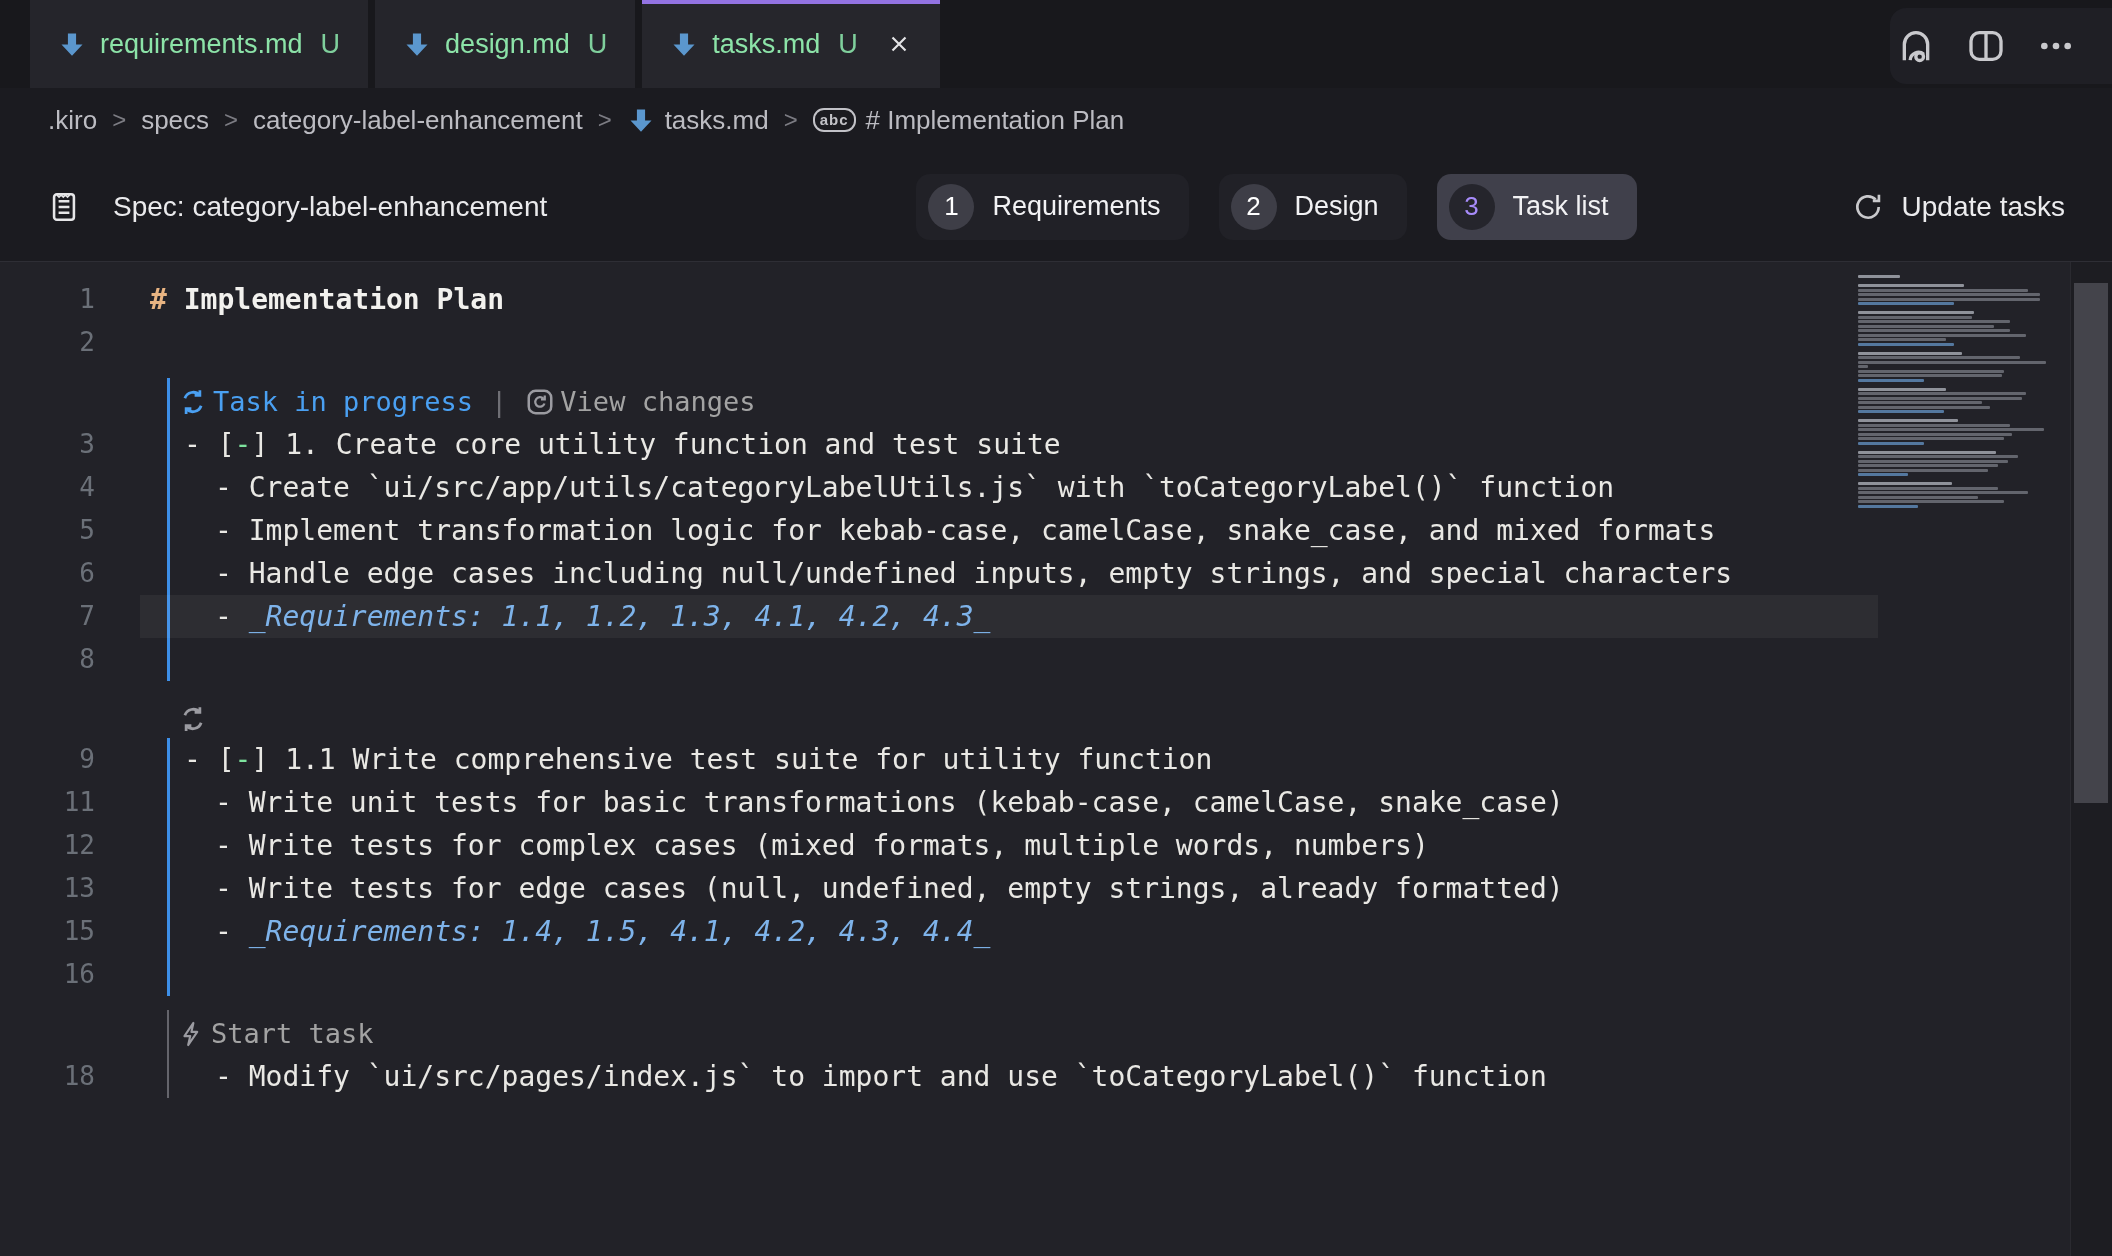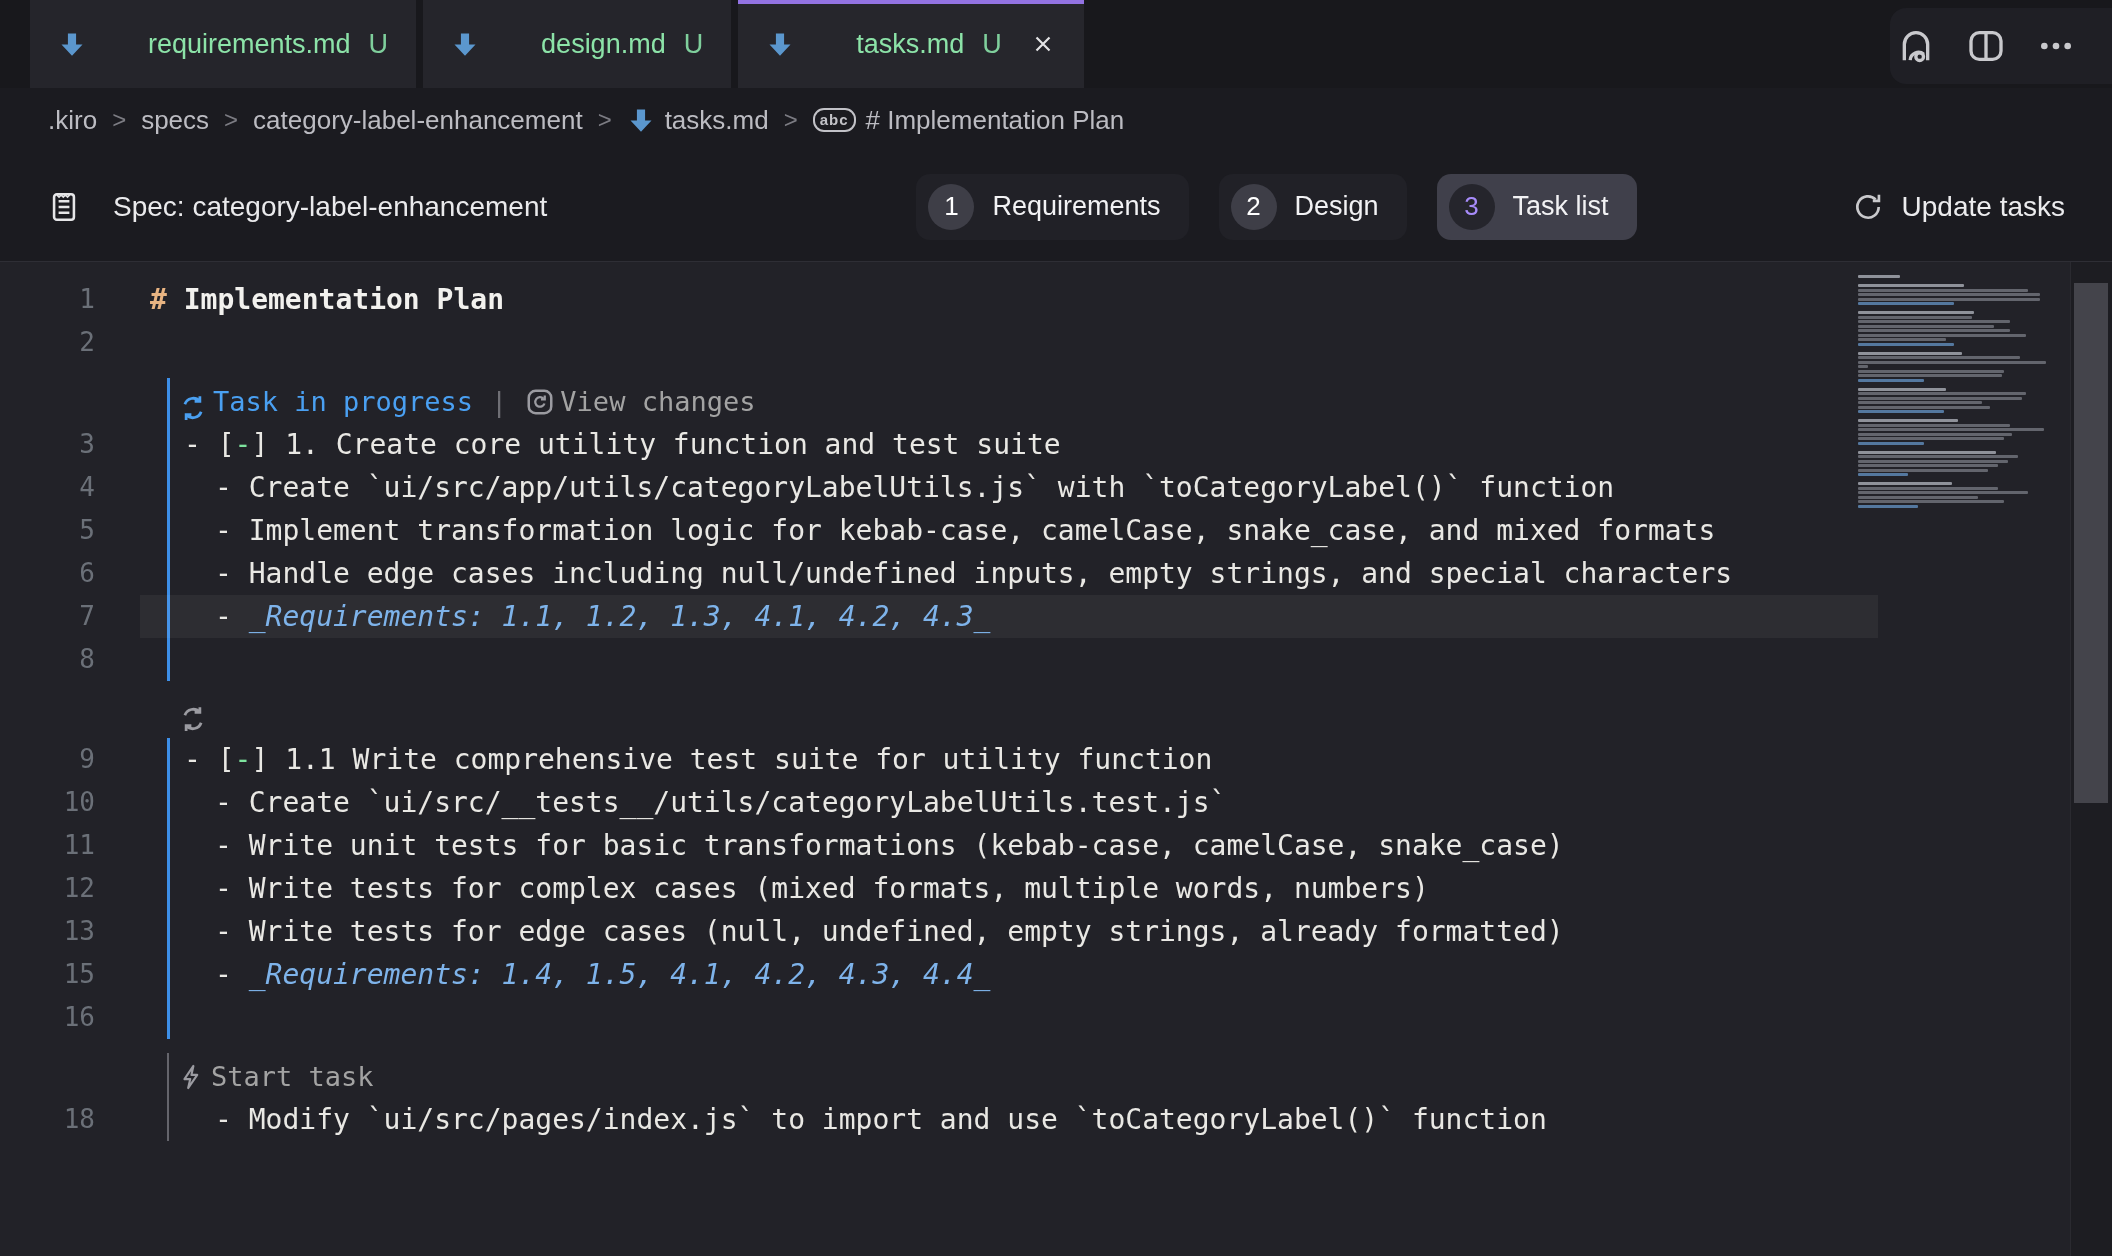--- a/index.html
+++ b/index.html
@@ -10,21 +10,21 @@
   }
 
   
   .tabbar { position:relative; height:88px; background:#18181c; display:flex; align-items:stretch; padding-left:30px; }
   .tab {
     display:flex; align-items:center; gap:14px; padding:0 28px;
     background:#25252b; margin-right:7px; font-size:27px; color:#8ce3a8; cursor:pointer; position:relative;
   }
   .tab.active { background:#26262c; }
   .tab.active::before { content:""; position:absolute; left:0; right:0; top:0; height:4px; background:#9373e3; }
-  .tab .fname { color:#8ce3a8;margin-left:48px; }
+  .tab .fname { color:#8ce3a8; }
   .tab .uletter { color:#7fcf9c; margin-left:4px; }
   .tab .close { margin-left:14px; display:flex; align-items:center; }
   .tabactions { position:absolute; right:0; top:8px; bottom:4px; left:1890px; background:#1f1f25; border-radius:16px 0 0 16px;
     display:flex; align-items:center; justify-content:flex-end; gap:30px; padding-right:36px; }
   .action-icon { display:flex; align-items:center; cursor:pointer; }
 
   
   .breadcrumb { height:64px; background:#1b1b20; display:flex; align-items:center; padding-left:48px; font-size:26px; color:#bcbcc2; }
   .crumb { display:flex; align-items:center; gap:10px; cursor:pointer; }
   .crumb-sep { color:#7c7c83; margin:0 15px; font-size:24px; }
@@ -53,21 +53,21 @@
   .hlbg { position:absolute; left:140px; right:234px; top:0; bottom:0; background:rgba(255,255,255,0.05); z-index:0; }
   .seg { position:relative; z-index:1; }
   .spacer { height:14px; }
   .sg-plain { color:#e9e8e4; }
   .sg-green { color:#7ee39e; }
   .sg-req   { color:#7eb3ea; font-style:italic; }
   .sg-hash  { color:#e8b482; font-weight:bold; }
   .sg-bold  { color:#f2f1ee; font-weight:bold; }
   .row.lens { font-size:27px; }
   .lens-item { display:inline-flex; align-items:center; gap:5px; vertical-align:middle; cursor:pointer; }
-  .lz-blue { color:#4aa0f2;align-items:flex-end; }
+  .lz-blue { color:#4aa0f2; }
   .lz-gray { color:#a3a3a3; }
   .lz-dim  { color:#6f6f75; margin:0 18px; cursor:default; }
   .lens svg { vertical-align:middle; }
 
   
   .minimap { position:absolute; left:1858px; top:13px; width:206px; z-index:3; cursor:pointer; }
   .mm-row { height:3px; margin-bottom:1.5px; border-radius:1px; }
   .mm-blank { height:4.5px; }
   .mm-t { background:#63656d; }
   .mm-h { background:#8f929a; }
@@ -225,21 +225,20 @@
       <div class="row pl-sub bar-blue"><span class="hlbg"></span><span class="gutter">7</span><span class="seg sg-plain">- </span><span class="seg sg-req">_Requirements: 1.1, 1.2, 1.3, 4.1, 4.2, 4.3_</span></div>
       <div class="row pl-sub bar-blue"><span class="gutter">8</span></div>
       <div class="spacer"></div>
       <div class="row lens pl-lens"><span class="lens-item lz-gray"><svg width="30" height="30" viewBox="0 0 24 24" fill="none" xmlns="http://www.w3.org/2000/svg">
             <path d="M5.5 9a7 7 0 0 1 11.8-2.5" stroke="#9b9ba1" stroke-width="2.2"></path>
             <path d="M17.5 2.5v4.2h-4.2" stroke="#9b9ba1" stroke-width="2.2"></path>
             <path d="M18.5 15a7 7 0 0 1-11.8 2.5" stroke="#9b9ba1" stroke-width="2.2"></path>
             <path d="M6.5 21.5v-4.2h4.2" stroke="#9b9ba1" stroke-width="2.2"></path>
           </svg></span></div>
       <div class="row pl-task bar-blue"><span class="gutter">9</span><span class="seg sg-plain">- [</span><span class="seg sg-green">-</span><span class="seg sg-plain">] 1.1 Write comprehensive test suite for utility function</span></div>
-      <div class="row pl-sub bar-blue"><span class="gutter">10</span><span class="seg sg-plain">- Create `ui/src/__tests__/utils/categoryLabelUtils.test.js`</span></div>
       <div class="row pl-sub bar-blue"><span class="gutter">11</span><span class="seg sg-plain">- Write unit tests for basic transformations (kebab-case, camelCase, snake_case)</span></div>
       <div class="row pl-sub bar-blue"><span class="gutter">12</span><span class="seg sg-plain">- Write tests for complex cases (mixed formats, multiple words, numbers)</span></div>
       <div class="row pl-sub bar-blue"><span class="gutter">13</span><span class="seg sg-plain">- Write tests for edge cases (null, undefined, empty strings, already formatted)</span></div>
       <div class="row pl-sub bar-blue"><span class="gutter">15</span><span class="seg sg-plain">- </span><span class="seg sg-req">_Requirements: 1.4, 1.5, 4.1, 4.2, 4.3, 4.4_</span></div>
       <div class="row pl-sub bar-blue"><span class="gutter">16</span></div>
       <div class="spacer"></div>
       <div class="row lens pl-lens bar-gray"><span class="lens-item lz-gray"><svg width="28" height="28" viewBox="0 0 24 24" fill="none" xmlns="http://www.w3.org/2000/svg">
             <path d="M13.2 2.5 5.5 13.8h5l-1.8 7.7 7.8-11.3h-5l1.7-7.7z" stroke="#9b9ba1" stroke-width="1.8" stroke-linejoin="round"></path>
           </svg><span>Start task</span></span></div>
       <div class="row pl-sub bar-gray"><span class="gutter">18</span><span class="seg sg-plain">- Modify `ui/src/pages/index.js` to import and use `toCategoryLabel()` function</span></div>

